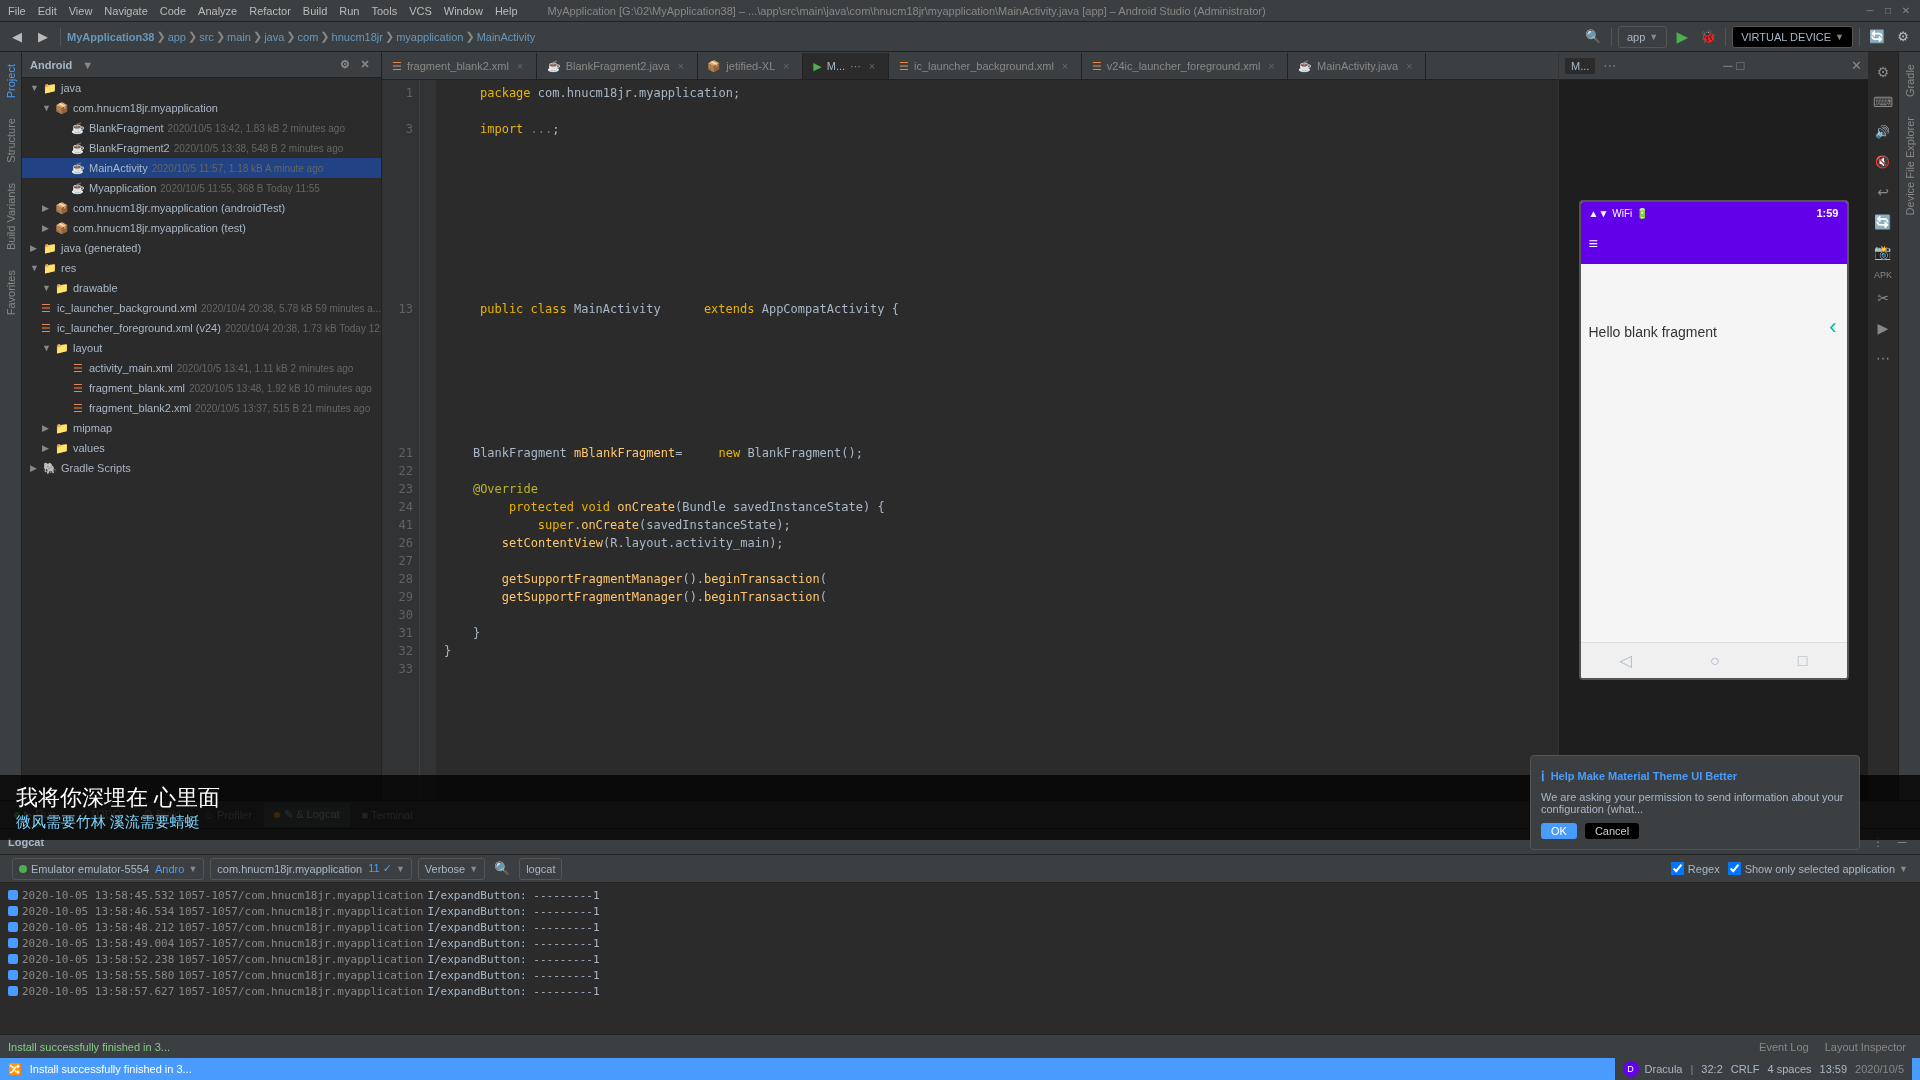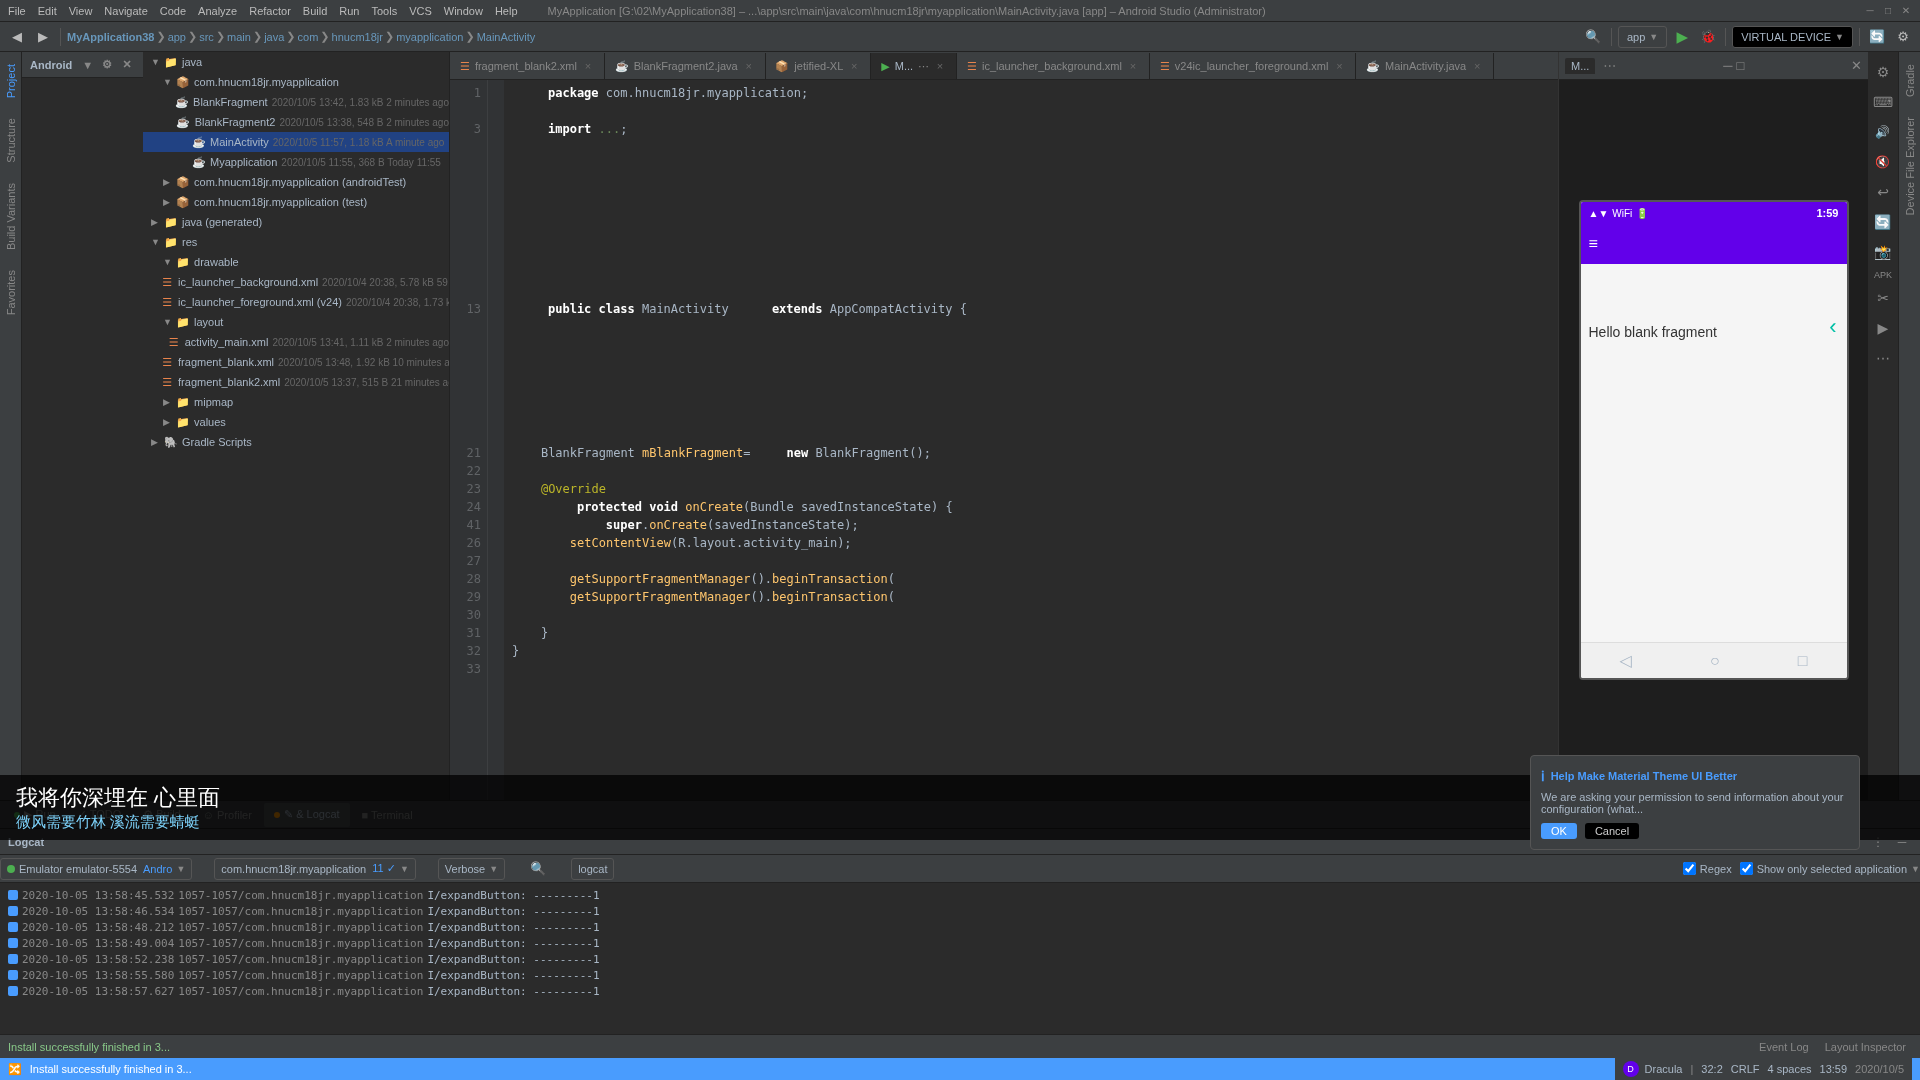--- a/index.html
+++ b/index.html
@@ -108,24 +108,24 @@
 
     
     .content-area {
       display: flex;
       flex: 1;
       overflow: hidden;
     }
 
     
     .project-panel {
-      width: 428px;
+      width: 360px;
       background: #2b2b2b;
       display: flex;
-      flex-direction: row;
+      flex-direction: column;
       border-right: 1px solid #222;
       flex-shrink: 0;
       overflow: hidden;
     }
     .panel-header {
       height: 26px;
       background: #3c3f41;
       display: flex;
       align-items: center;
       padding: 0 8px;
@@ -256,21 +256,21 @@
       font-family: 'Consolas', monospace;
       font-size: 12px;
       padding: 4px 8px;
       overflow: auto;
       line-height: 18px;
     }
     .code-line {
       white-space: pre;
       height: 18px;
     }
-    .kw { color: #ffffff; font-weight: bold; padding-left: 36px; }
+    .kw { color: #eab308; font-weight: normal; padding-left: 36px; }
     .cls { color: #a9b7c6; }
     .str { color: #6a8759; }
     .ann { color: #bbb529; }
     .fn { color: #ffc66d; }
     .pkg { color: #a9b7c6; }
 
     
     .emulator-panel {
       width: 310px;
       background: #2b2b2b;
@@ -409,22 +409,22 @@
       padding: 0 8px;
       gap: 8px;
       border-bottom: 1px solid #222;
       flex-shrink: 0;
     }
     .bottom-panel-toolbar {
       height: 28px;
       background: #3c3f41;
       display: flex;
       align-items: center;
-      padding: 0 0;
-      gap: 22px;
+      padding: 0 12px;
+      gap: 6px;
       border-bottom: 1px solid #222;
       flex-shrink: 0;
     }
     .bottom-toolbar-dropdown {
       height: 22px;
       background: #3c3f41;
       border: 1px solid #555;
       border-radius: 3px;
       color: #a9b7c6;
       font-size: 11px;

